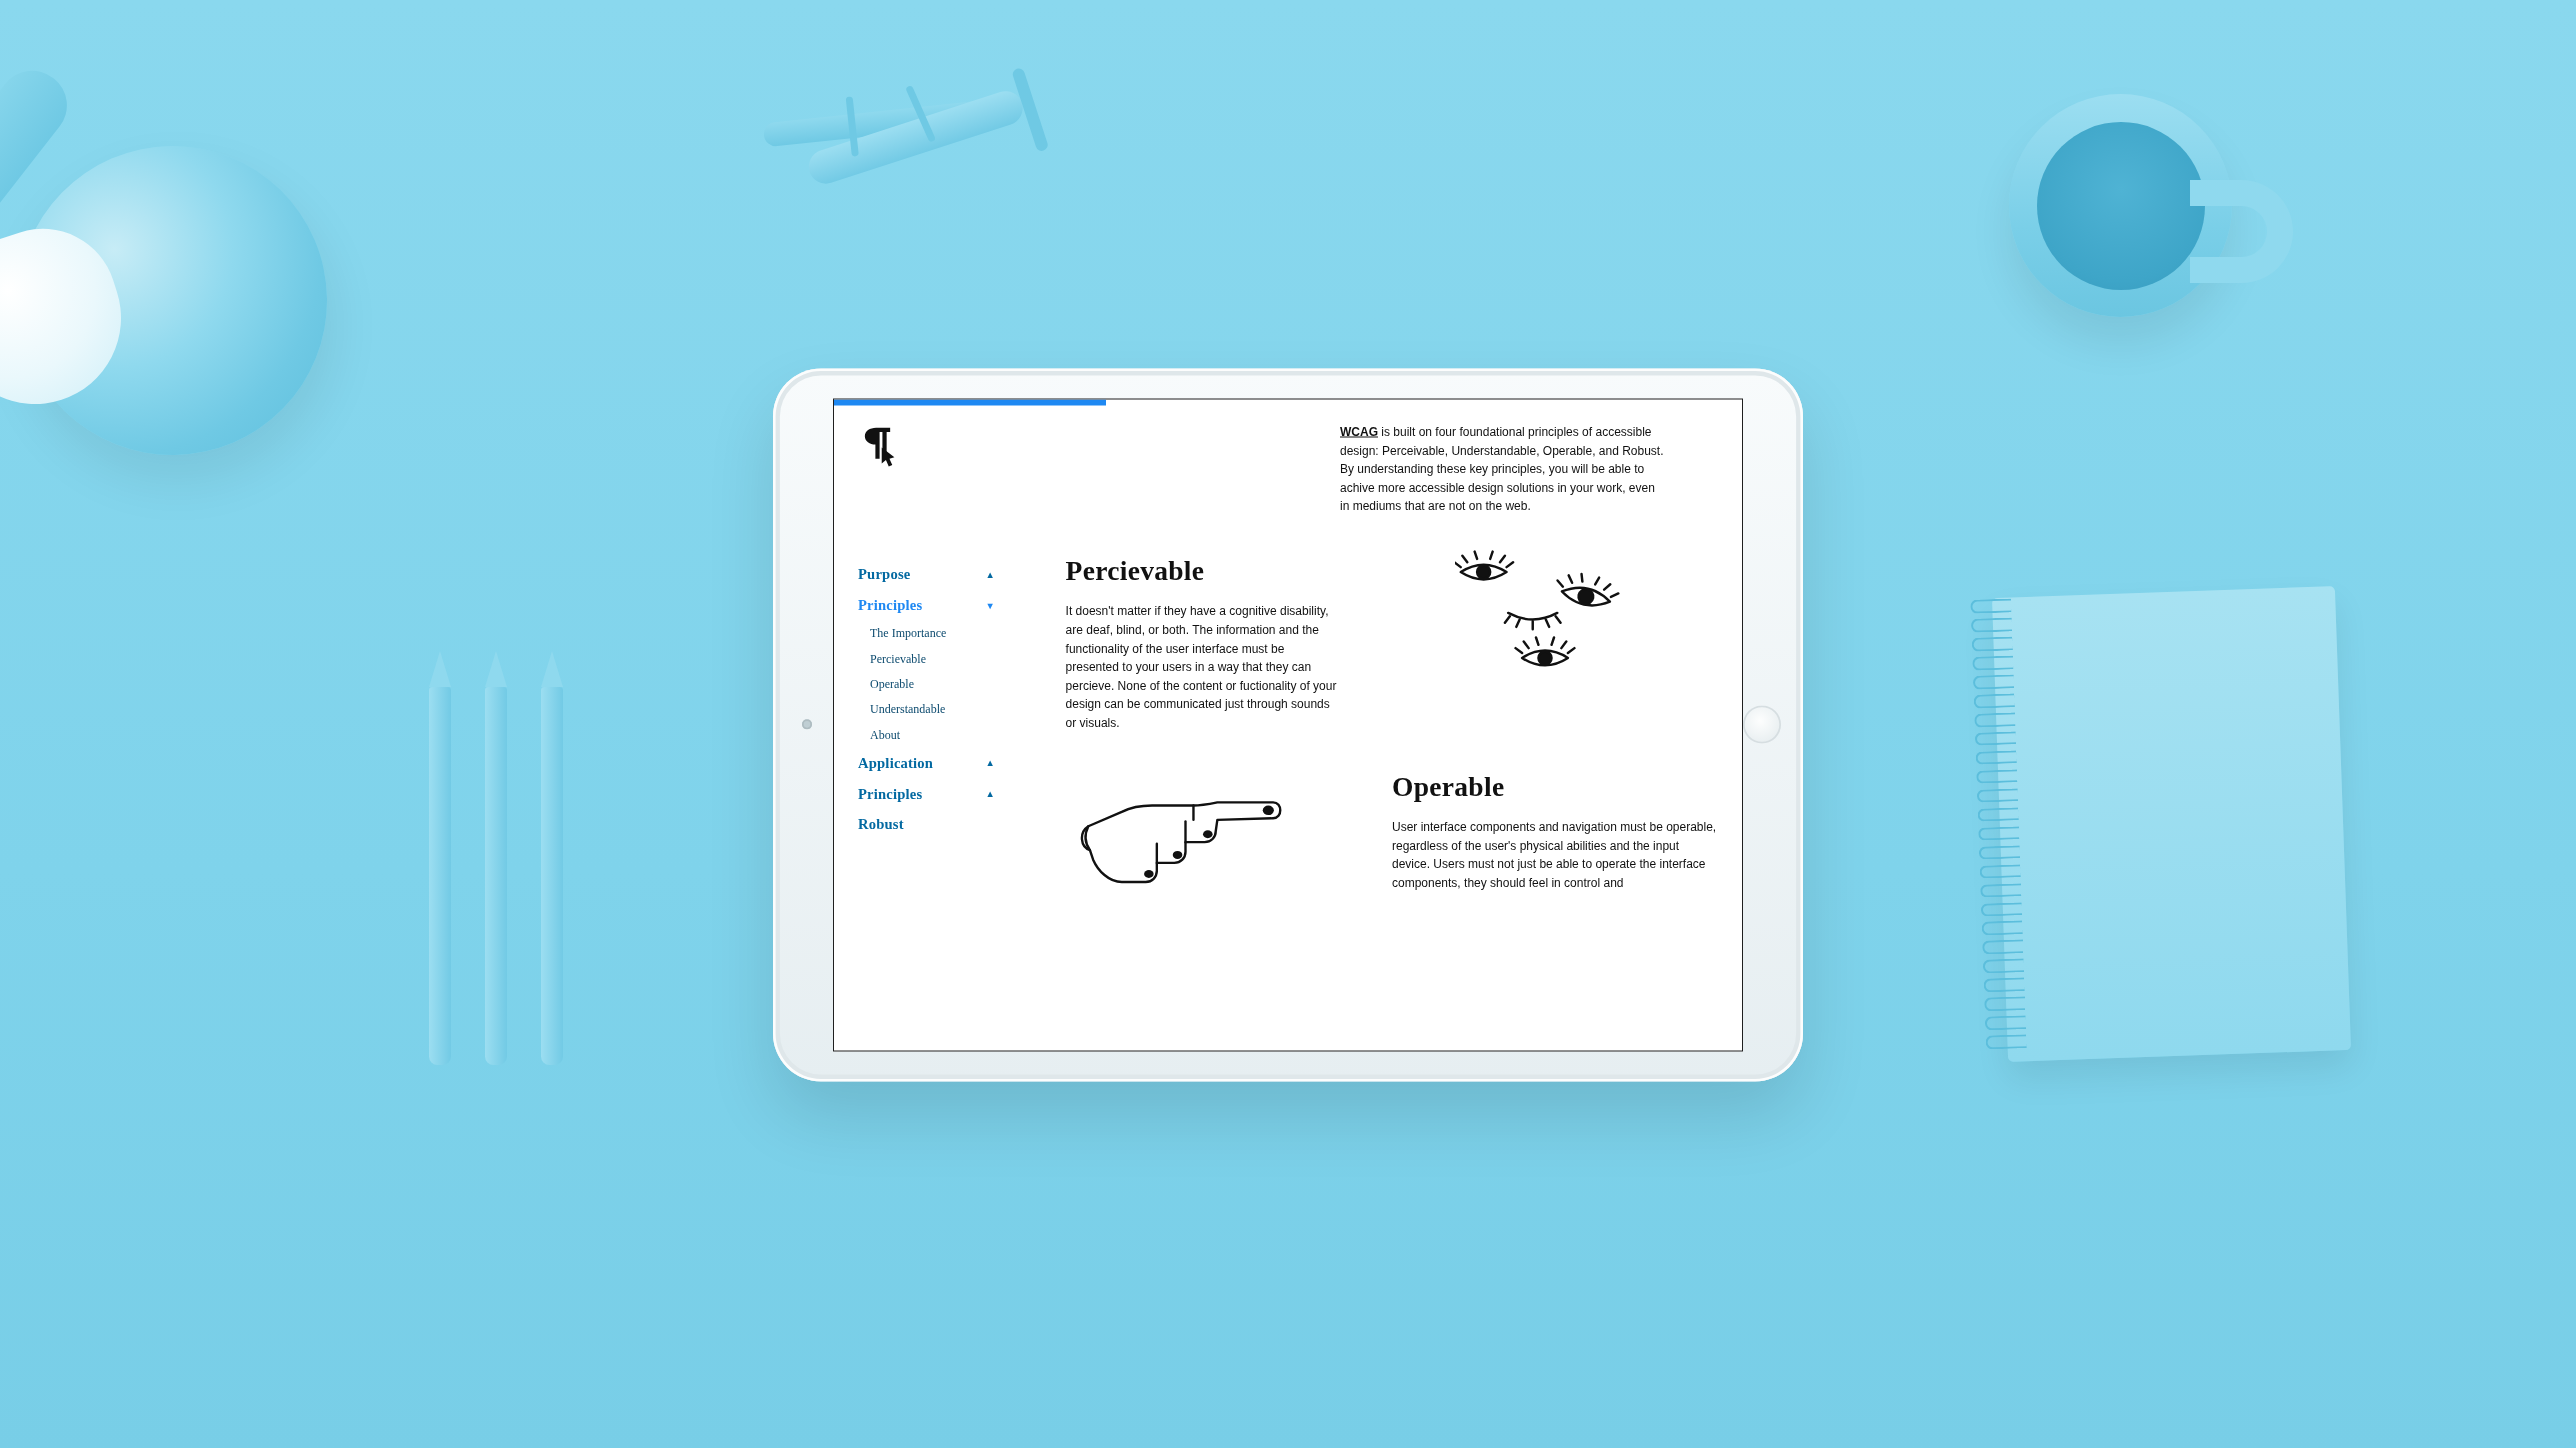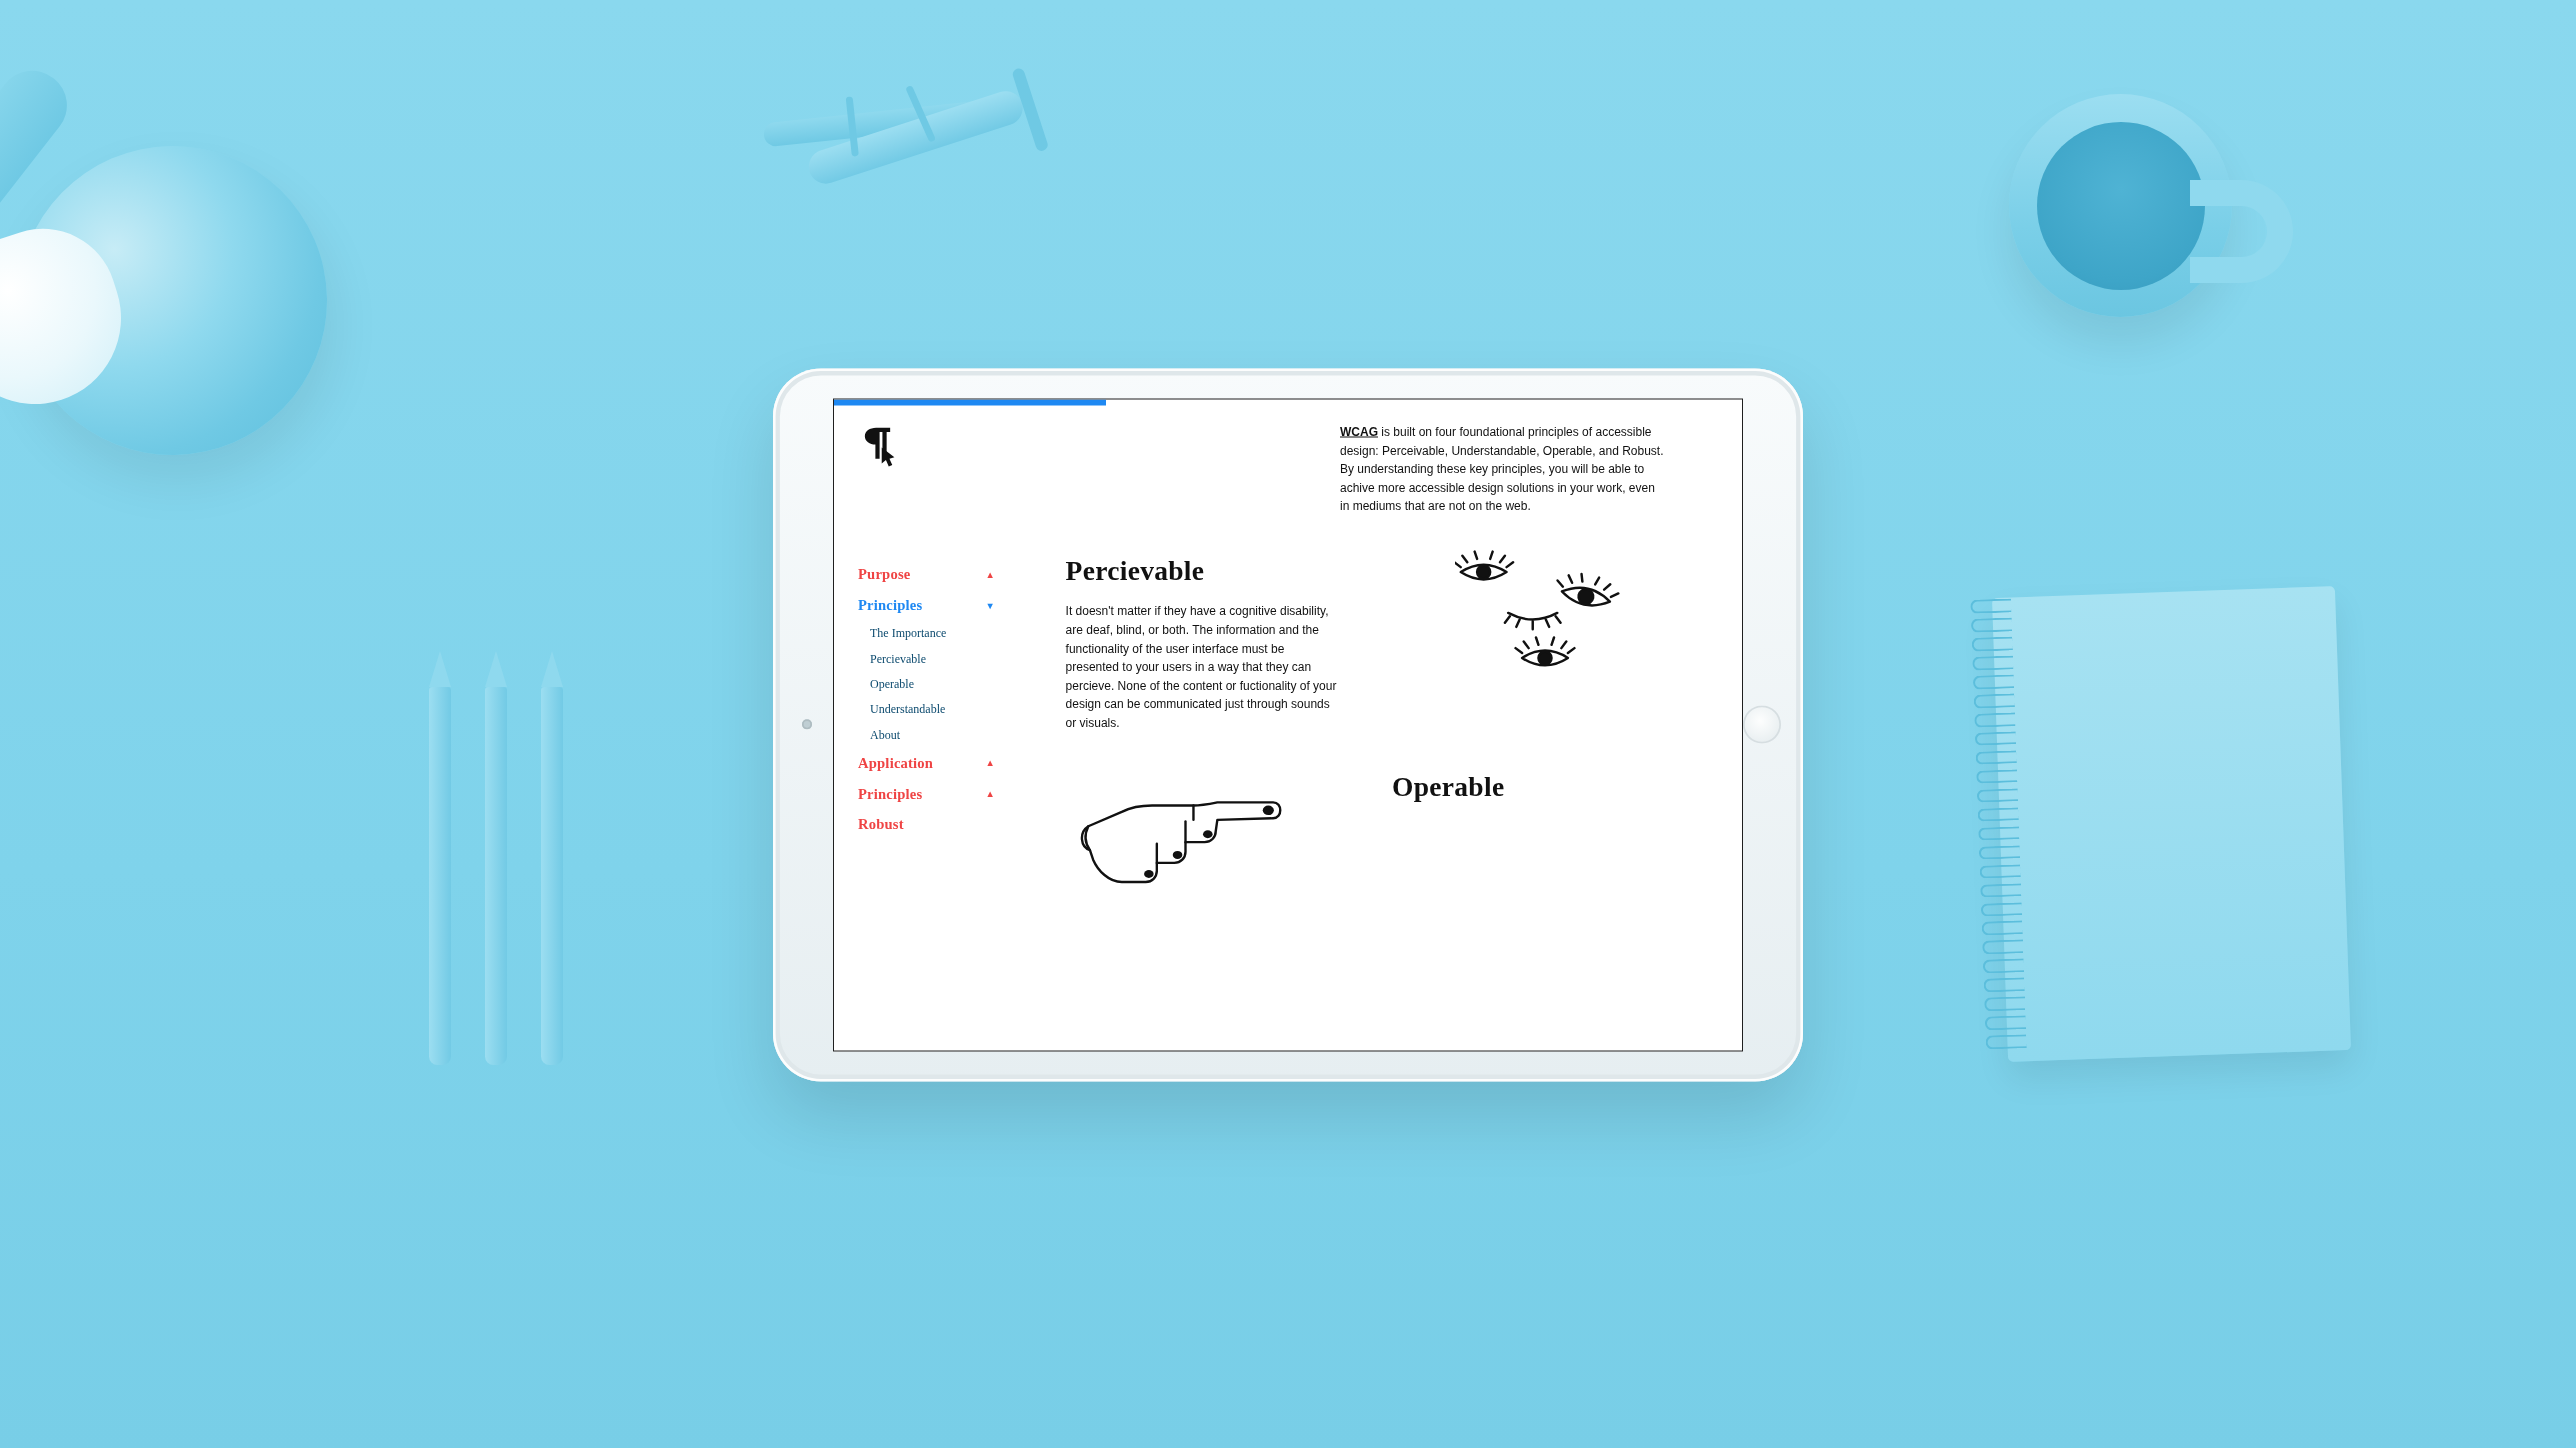--- a/index.html
+++ b/index.html
@@ -238,21 +238,21 @@
     top: 160px; left: 24px;
     width: 189px;
     font-family: Georgia, serif;
   }
   .nav-item {
     display: flex;
     align-items: center;
     justify-content: space-between;
     font-size: 14.6px;
     font-weight: 700;
-    color: #ef4444;
+    color: #0369a1;
     padding: 6.9px 0;
     cursor: pointer;
     letter-spacing: 0.2px;
   }
   .nav-item.active { color: #1E88F2; }
   .nav-item .chev { font-size: 9.4px; font-weight: 400; padding-right: 52px; color: inherit; }
   .subnav {
     padding-left: 12px;
   }
   .sub-item {
@@ -486,20 +486,21 @@
               <ellipse cx="244" cy="50" rx="7" ry="6" fill="#111" stroke="none"></ellipse>
               <ellipse cx="168" cy="80" rx="6" ry="5" fill="#111" stroke="none"></ellipse>
               <ellipse cx="130" cy="106" rx="6" ry="5" fill="#111" stroke="none"></ellipse>
               <ellipse cx="94" cy="130" rx="6" ry="5" fill="#111" stroke="none"></ellipse>
 
               <path d="M18 70 Q10 86 20 100" fill="none"></path>
             </svg>
           </div>
           <div class="col-text" style="width:326px;">
             <h2 class="h2">Operable</h2>
+            <p class="body">User interface components and navigation must be operable, regardless of the user's physical abilities and the input device. Users must not just be able to operate the interface components, they should feel in control and</p>
           </div>
         </div>
 
       </main>
     </div>
   </div>
 </div>
 
 
 </body></html>

